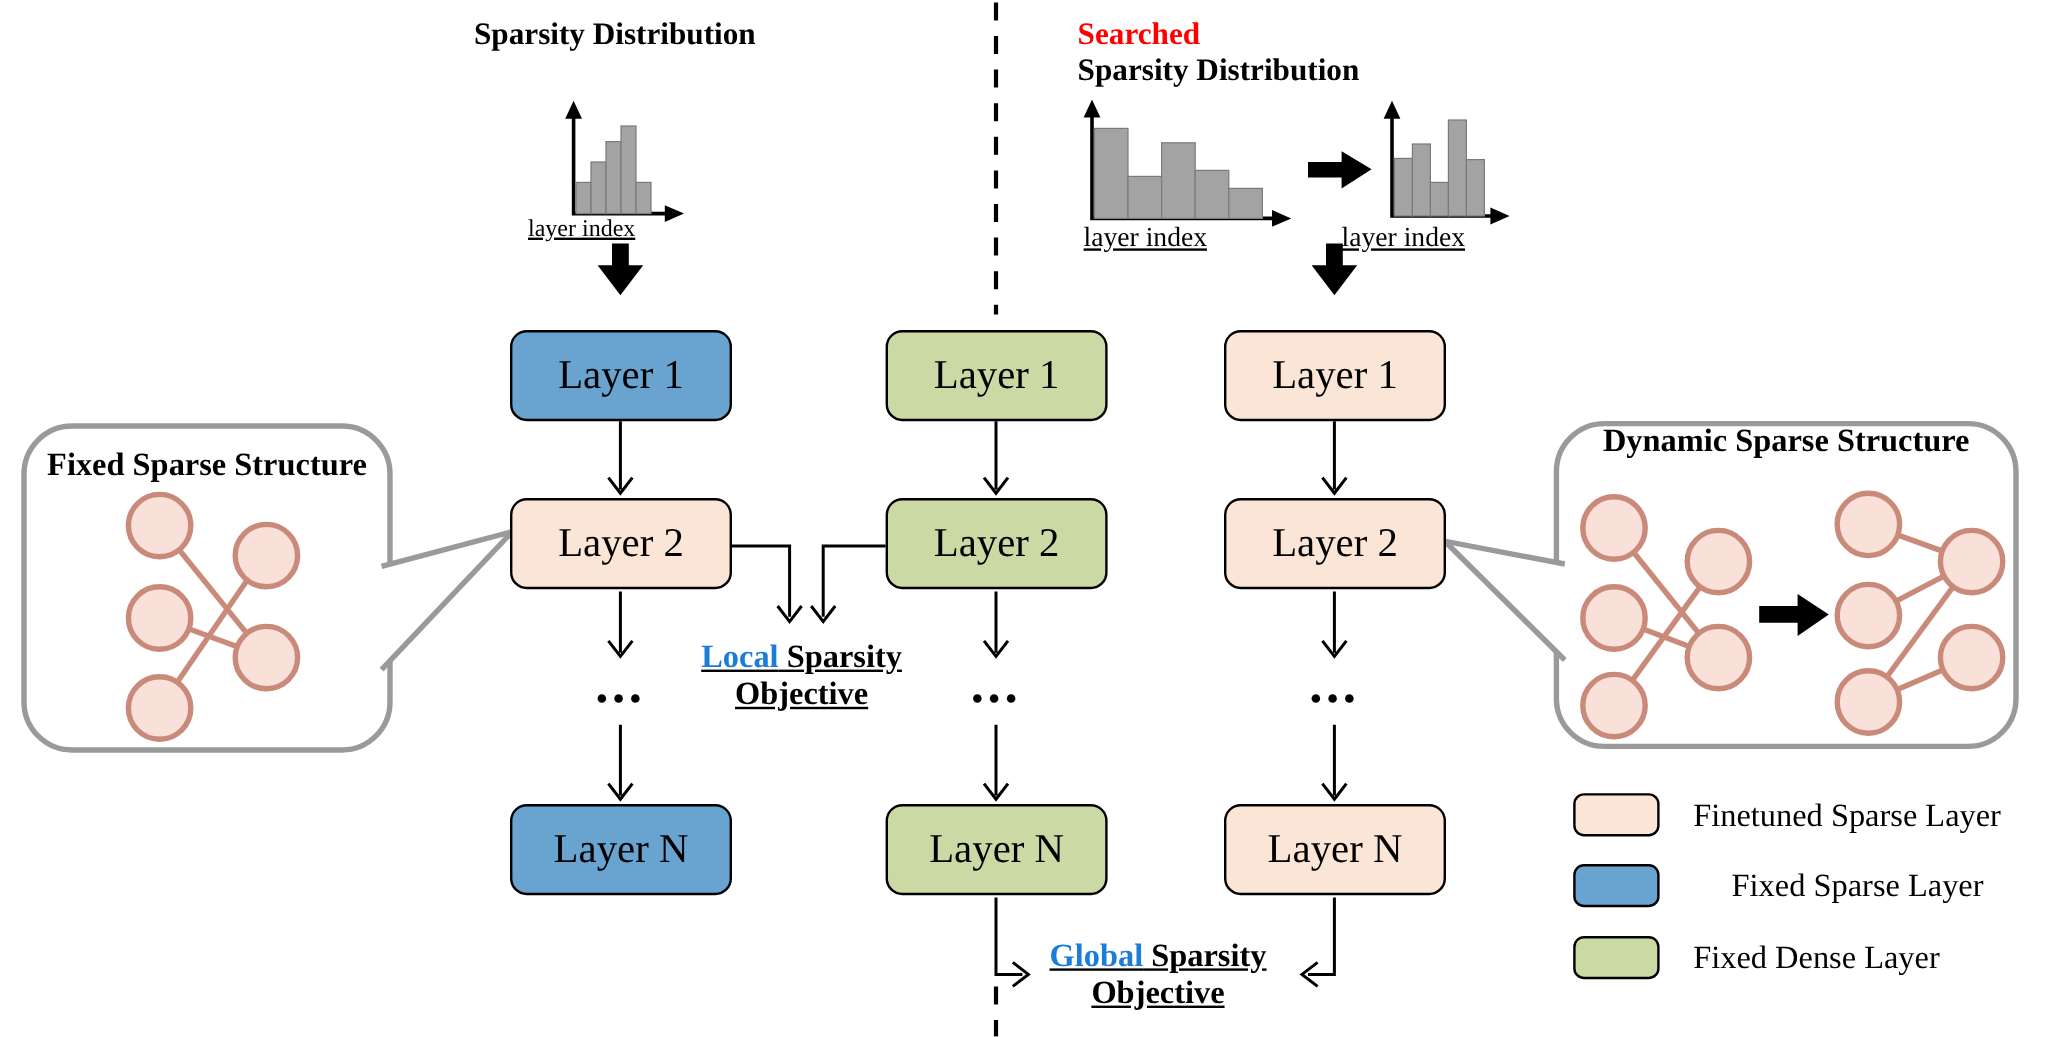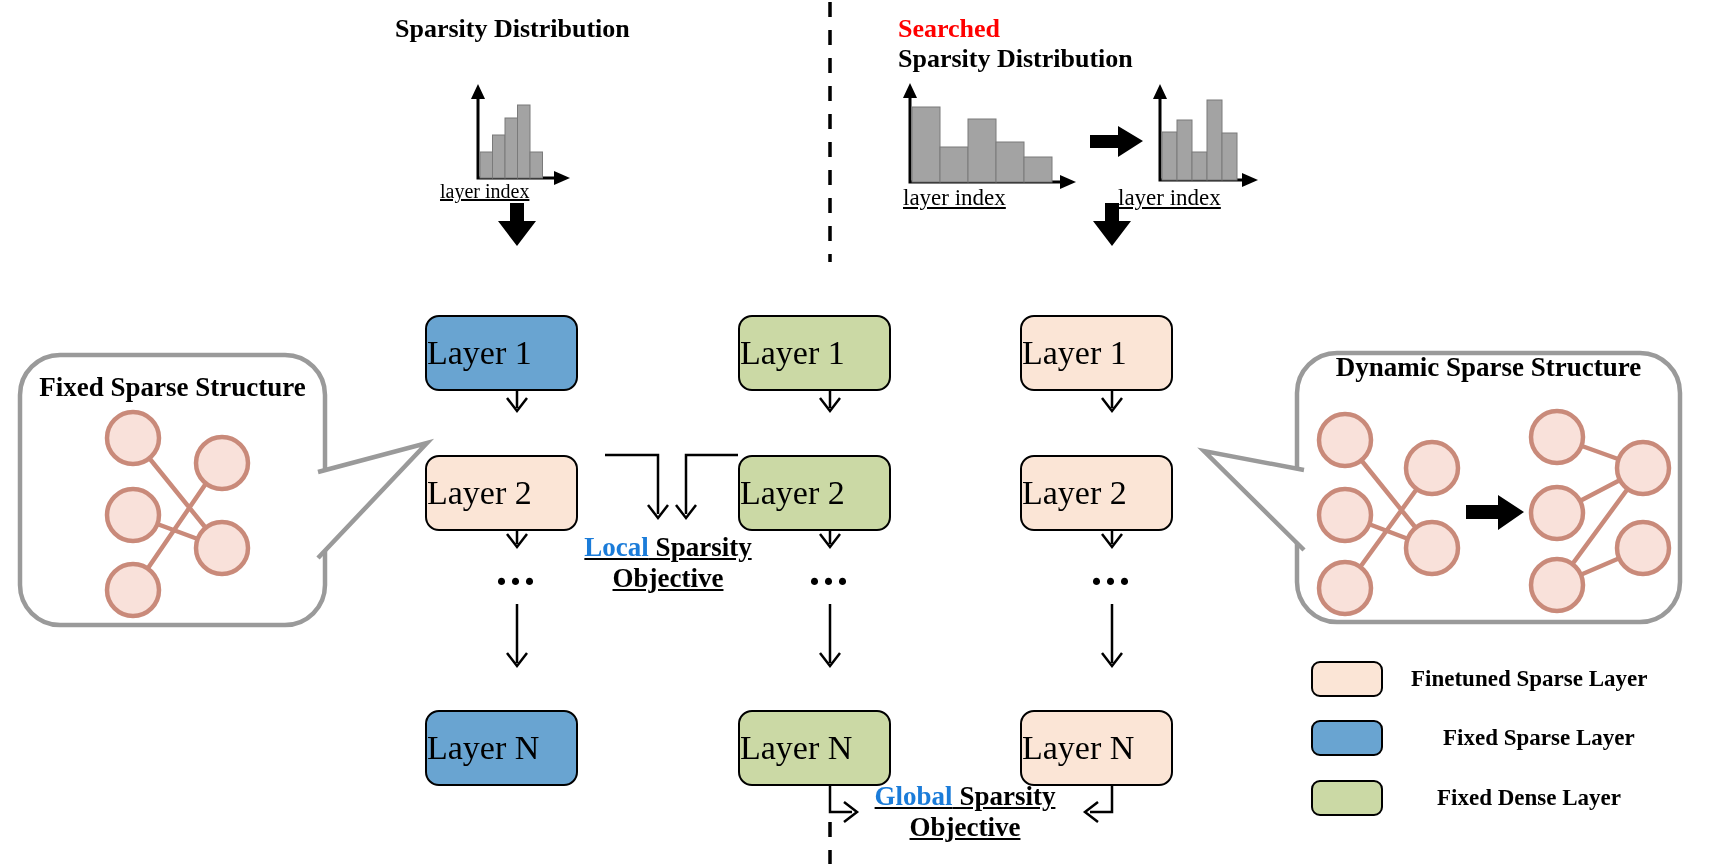--- a/index.html
+++ b/index.html
@@ -1,43 +1,43 @@
 <!DOCTYPE html>
 <html><head>
 <meta charset="utf-8">
 <style>
   html,body{margin:0;padding:0;background:#fff;}
   #canvas{position:relative;width:1713px;height:864px;background:#fff;overflow:hidden;
           font-family:"Liberation Serif","DejaVu Serif",serif;color:#000;}
   #underlay{position:absolute;left:0;top:0;}
   .abs{position:absolute;}
   
-  .layerbox{position:absolute;width:153px;height:76px;border:2.5px solid #000;border-radius:14px;
-            display:flex;align-items:center;justify-content:flex-start;font-size:34px;box-sizing:border-box;margin-top:40px;}
+  .layerbox{position:absolute;width:185px;height:76px;border:2.5px solid #000;border-radius:14px;
+            display:flex;align-items:center;justify-content:center;font-size:34px;box-sizing:border-box;}
   .fill-peach{background:#FBE5D6;}
   .fill-blue{background:#69A4D1;}
   .fill-green{background:#CBD9A5;}
   
   .disttitle{position:absolute;font-weight:bold;font-size:26px;line-height:30px;white-space:nowrap;}
   .red{color:#FF0000;}
   .blue{color:#1B7CD9;}
   .greentxt{color:#000000;}
   
   .axis-label{position:absolute;font-size:22px;text-align:left;white-space:nowrap;text-decoration:underline;}
   
   .dots{position:absolute;width:100px;height:50px;display:flex;align-items:flex-end;justify-content:center;
         font-size:44px;font-weight:bold;letter-spacing:3px;line-height:0.55;}
   
   .objective{position:absolute;font-weight:bold;font-size:27px;line-height:31px;text-align:center;white-space:nowrap;text-decoration:underline;}
   
   .callout-title{position:absolute;font-weight:bold;font-size:27px;text-align:center;white-space:nowrap;}
   
   .legend-row{position:absolute;display:flex;align-items:center;height:38px;}
   .swatch{width:72px;height:36px;border:2.5px solid #000;border-radius:9px;box-sizing:border-box;}
-  .legend-label{margin-left:28px;font-weight:bold;font-size:23px;white-space:nowrap;}
+  .legend-label{margin-left:28px;font-weight:normal;font-size:27px;white-space:nowrap;}
   
   .thin{stroke:#000;stroke-width:2.5;fill:none;}
   .axisln{stroke:#000;stroke-width:3;fill:none;}
   .blk{fill:#000;stroke:none;}
   .bar{fill:#A3A3A3;stroke:#7A7A7A;stroke-width:1;}
   .bubble{fill:#fff;stroke:#9A9A9A;stroke-width:4.5;}
   .net-edge{stroke:#C98A7A;stroke-width:4.5;fill:none;}
   .net-node{fill:#F9E1DA;stroke:#C98A7A;stroke-width:4.5;}
   .dash{stroke:#000;stroke-width:3.5;stroke-dasharray:15 13;fill:none;}
 </style>
@@ -209,18 +209,18 @@
   </div>
 
   <div class="legend-row" style="left:1311px;top:660px;">
     <div class="swatch fill-peach"></div>
     <div class="legend-label">Finetuned Sparse Layer</div>
   </div>
   <div class="legend-row" style="left:1311px;top:719px;gap:32px;">
     <div class="swatch fill-blue"></div>
     <div class="legend-label">Fixed Sparse Layer</div>
   </div>
-  <div class="legend-row" style="left:1311px;top:779px;gap:26px;">
+  <div class="legend-row" style="left:1311px;top:779px;">
     <div class="swatch fill-green"></div>
     <div class="legend-label">Fixed Dense Layer</div>
   </div>
 
 </div>
 
 </body></html>

